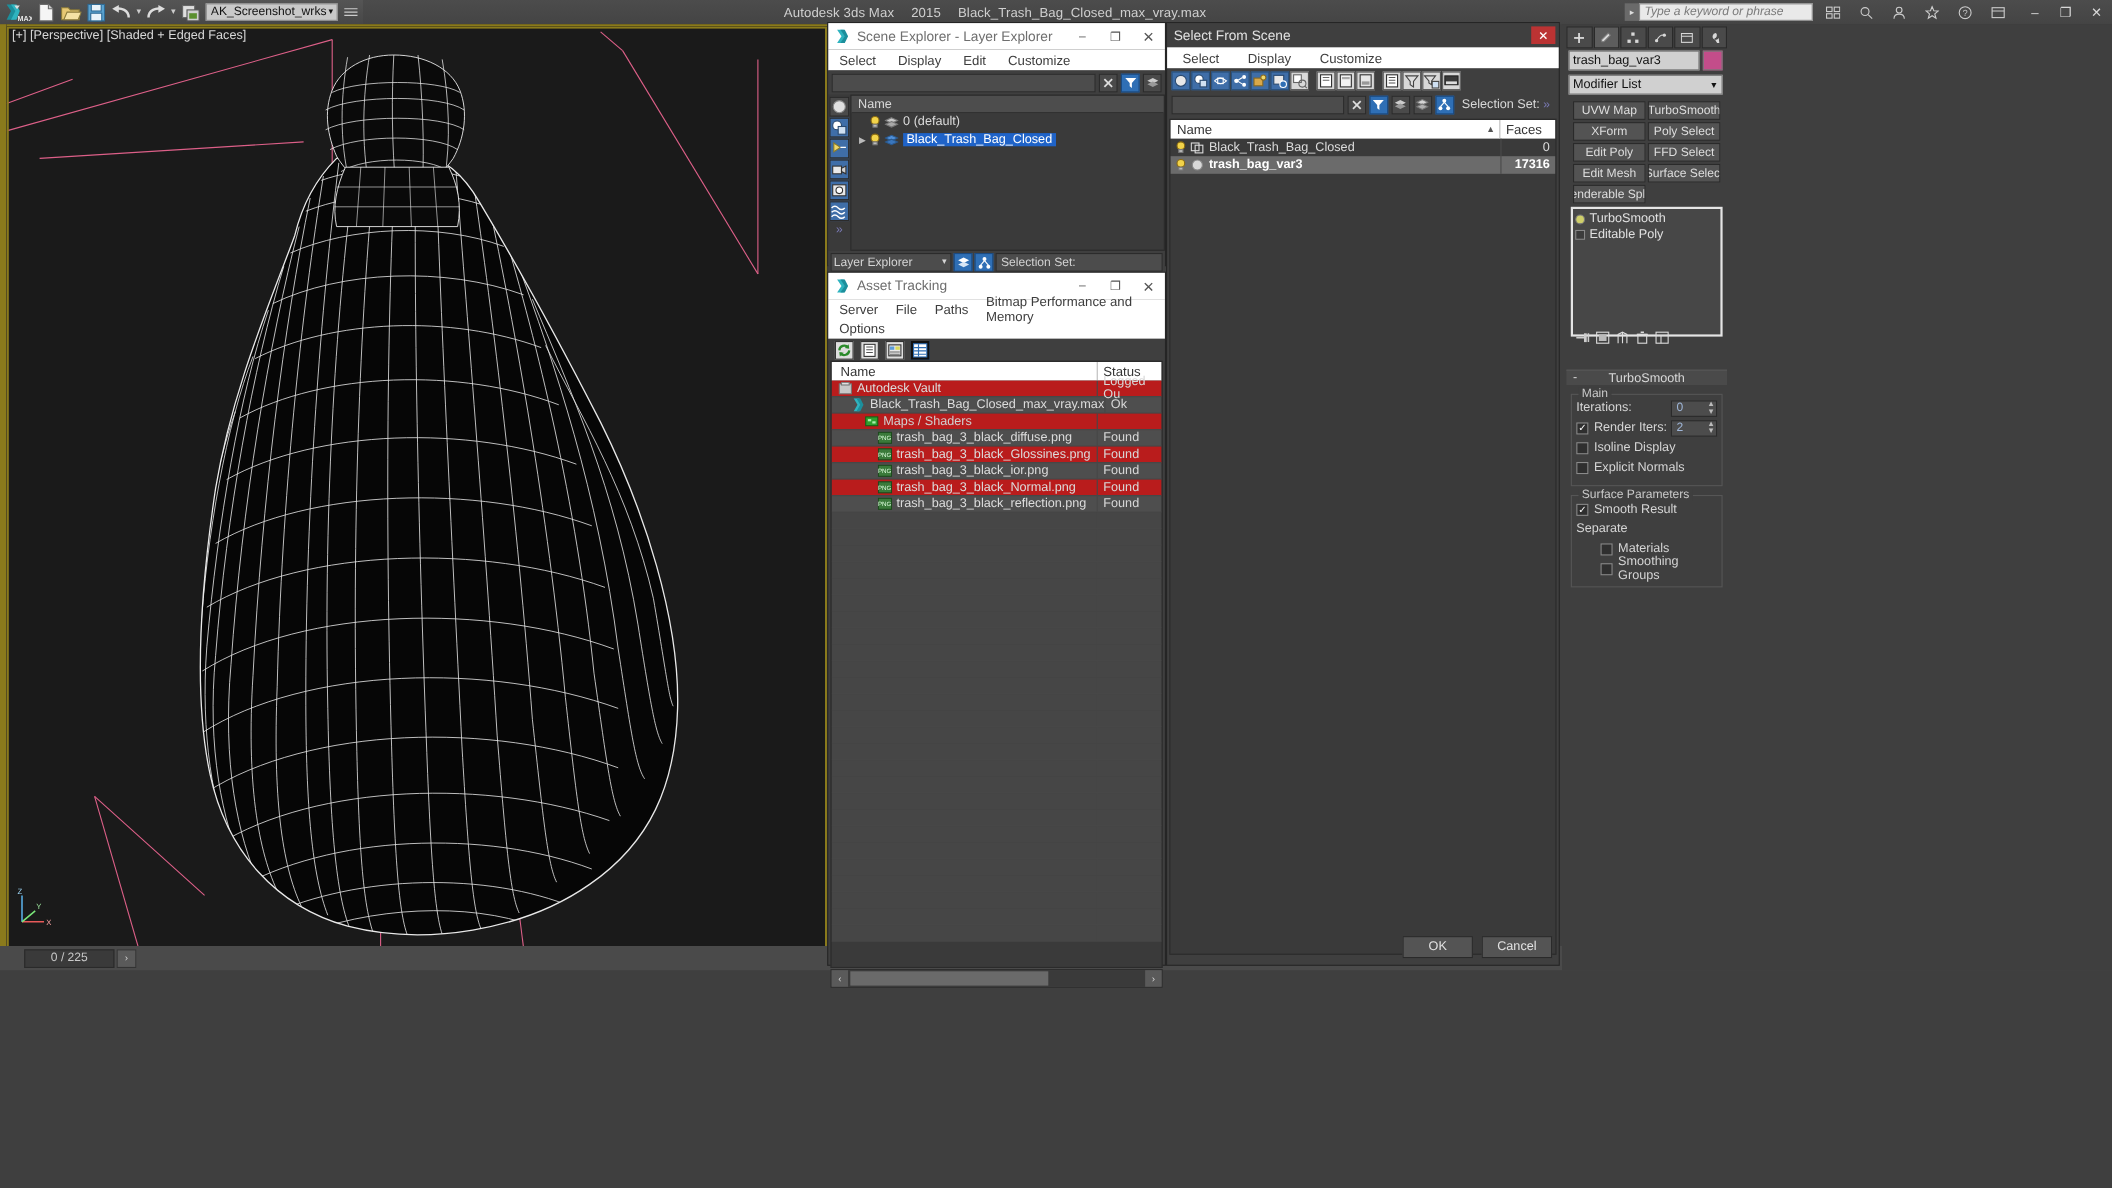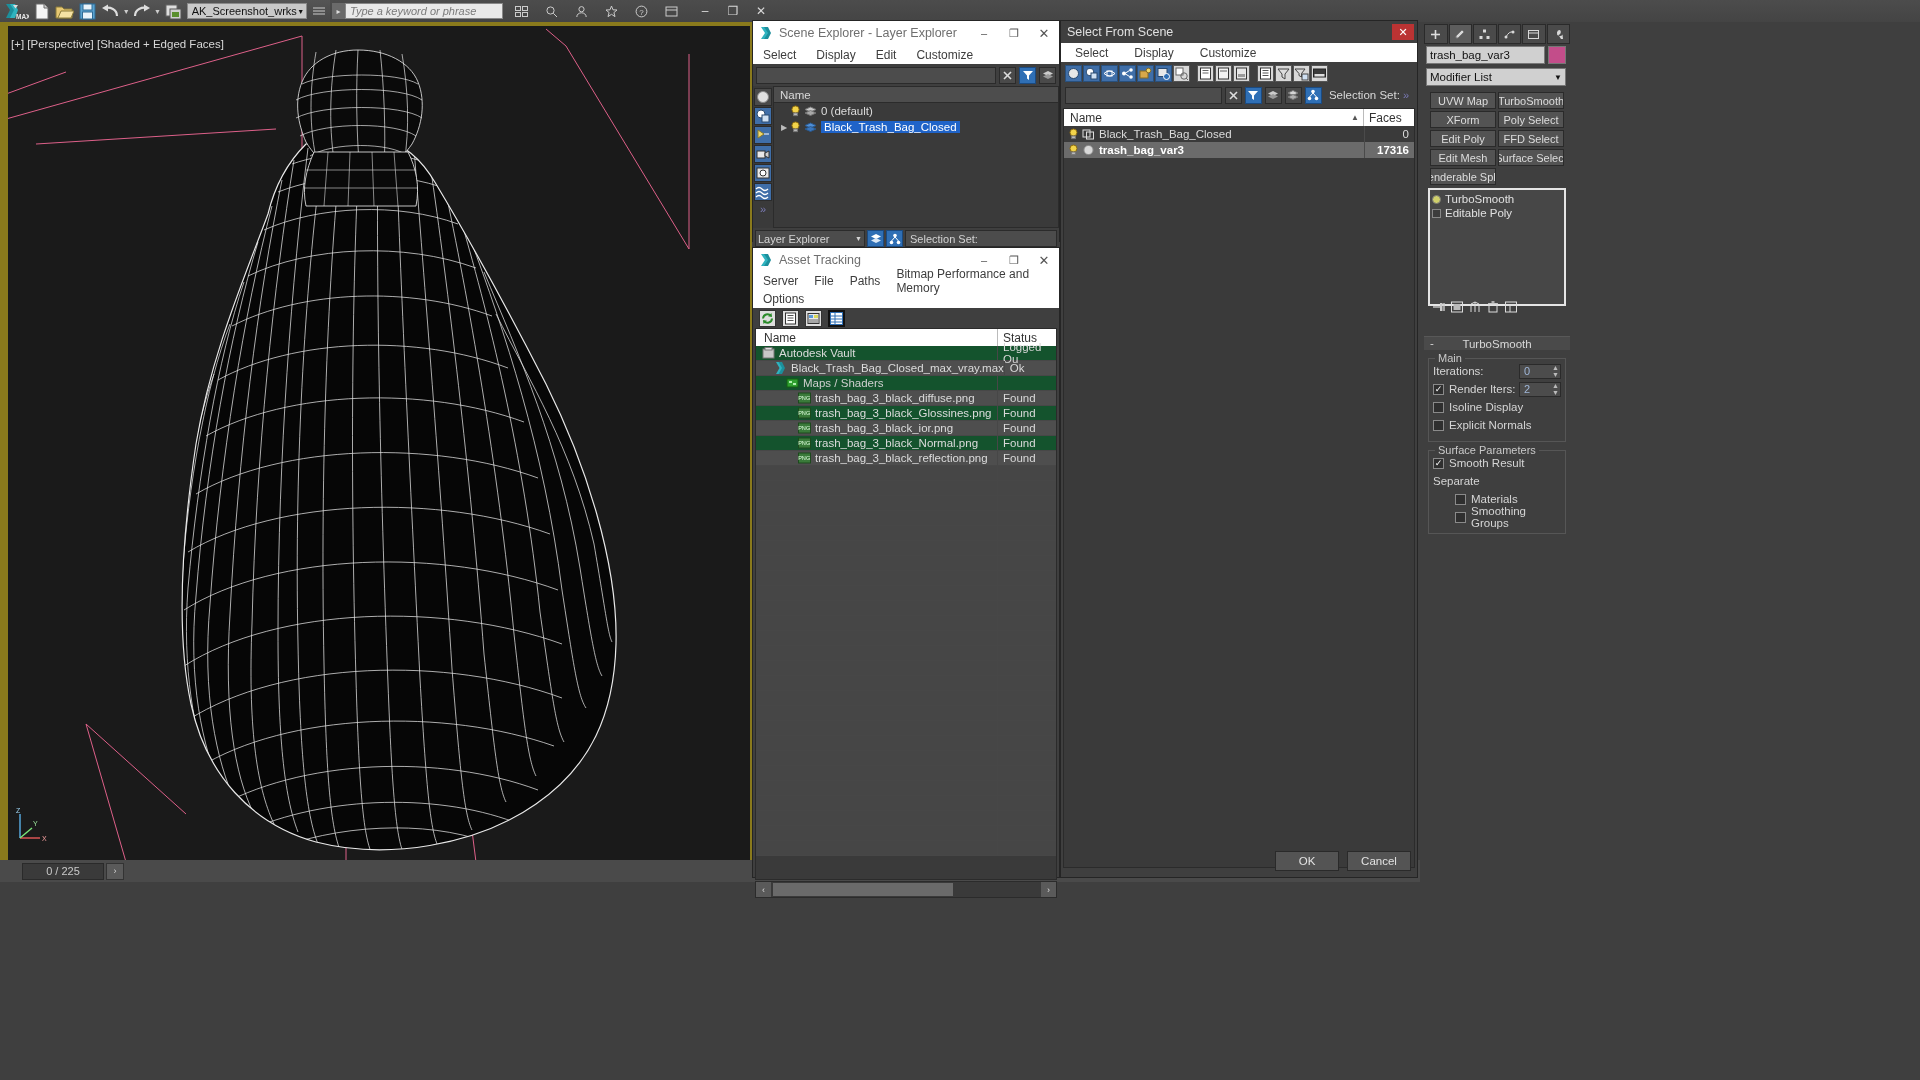--- a/index.html
+++ b/index.html
@@ -44,21 +44,21 @@
   .wrkspc .arw { font-size:7px; }
 
   
   .viewport {
     position:absolute; left:6px; top:22px; width:746px; height:838px;
     background:#1a1a1a;
     border-top:2px solid #8a7a1c;
     overflow:hidden;
   }
   .vp-label {
-    position:absolute; left:5px; top:14px; color:#d8d8d8; font-size:11.5px;
+    position:absolute; left:5px; top:2px; color:#d8d8d8; font-size:11.5px;
     white-space:nowrap;
   }
   .vp-stats {
     position:absolute; left:16px; top:44px; color:#e8d44a;
     font-family:"Liberation Mono", monospace; font-size:11.5px; line-height:17px;
   }
   .vp-stats .row { display:flex; }
   .vp-stats .k { width:62px; }
   .vp-stats .v { text-align:left; }
   .vp-stats .total { margin-left:40px; }
@@ -135,21 +135,21 @@
   .at-tool { width:17px; height:17px; background:#dedede; border:1px solid #333;
     display:flex; align-items:center; justify-content:center; }
   .at-tool.on { background:#2f6fb5; border:2px solid #111; }
   .at-table { margin:0 2px; background:#3a3a3a; border:1px solid #2b2b2b; height:552px; overflow:hidden; }
   .at-hdr { height:17px; background:#fff; display:flex; color:#333; font-size:12px; }
   .at-hdr .c1 { flex:1; padding-left:8px; border-right:1px solid #bbb; display:flex; align-items:center;}
   .at-hdr .c2 { width:58px; padding-left:5px; display:flex; align-items:center;}
   .at-row { height:15px; display:flex; font-size:11.5px; color:#dcdcdc; border-bottom:1px solid #474747; }
   .at-row .c1 { flex:1; display:flex; align-items:center; border-right:1px solid #474747; }
   .at-row .c2 { width:58px; display:flex; align-items:center; padding-left:5px; color:#d8d8d8;}
-  .at-row.r0 { background:#14532d; }
+  .at-row.r0 { background:#b91c1c; }
   .at-row.r1 { background:#4e4e4e; }
   .at-row.empty { background:#464646; }
   .at-ico { width:13px; height:12px; margin-right:4px; flex:none; }
   .at-scroll { height:17px; margin:1px 2px 0; display:flex; align-items:center; background:#4a4a4a;
     border:1px solid #2b2b2b; }
   .at-scroll .arw { width:15px; height:15px; display:flex; align-items:center; justify-content:center;
     background:#5a5a5a; font-size:9px; color:#ddd; }
   .at-scroll .track { flex:1; height:15px; background:#3a3a3a; position:relative; }
   .at-scroll .thumb { position:absolute; left:2px; top:1px; width:180px; height:13px; background:#6a6a6a; }
 
@@ -231,20 +231,25 @@
 
   svg { display:block; }
 </style>
 </head>
 <body>
 
 <div class="root">
 
   <div class="titlebar">
     <div style="width:332px"></div>
+    <div class="tb-center">
+      <span>Autodesk 3ds Max</span>
+      <span>2015</span>
+      <span>Black_Trash_Bag_Closed_max_vray.max</span>
+    </div>
 
     <div style="display:flex;align-items:center;margin-right:4px">
       <div style="width:13px;height:16px;background:#6a6a6a;display:flex;align-items:center;justify-content:center;color:#ddd;font-size:8px">▸</div>
       <div style="width:158px;height:16px;background:#e9e9e9;border:1px solid #888;color:#7a7a7a;font-size:11px;font-style:italic;display:flex;align-items:center;padding-left:4px">Type a keyword or phrase</div>
     </div>
 
     <div style="display:flex;gap:2px;align-items:center;margin-right:6px">
       <span class="win-btn">
         <svg width="13" height="13" viewBox="0 0 13 13">
             <rect x="0.5" y="1.5" width="5" height="4" fill="none" stroke="#ccc"></rect>

